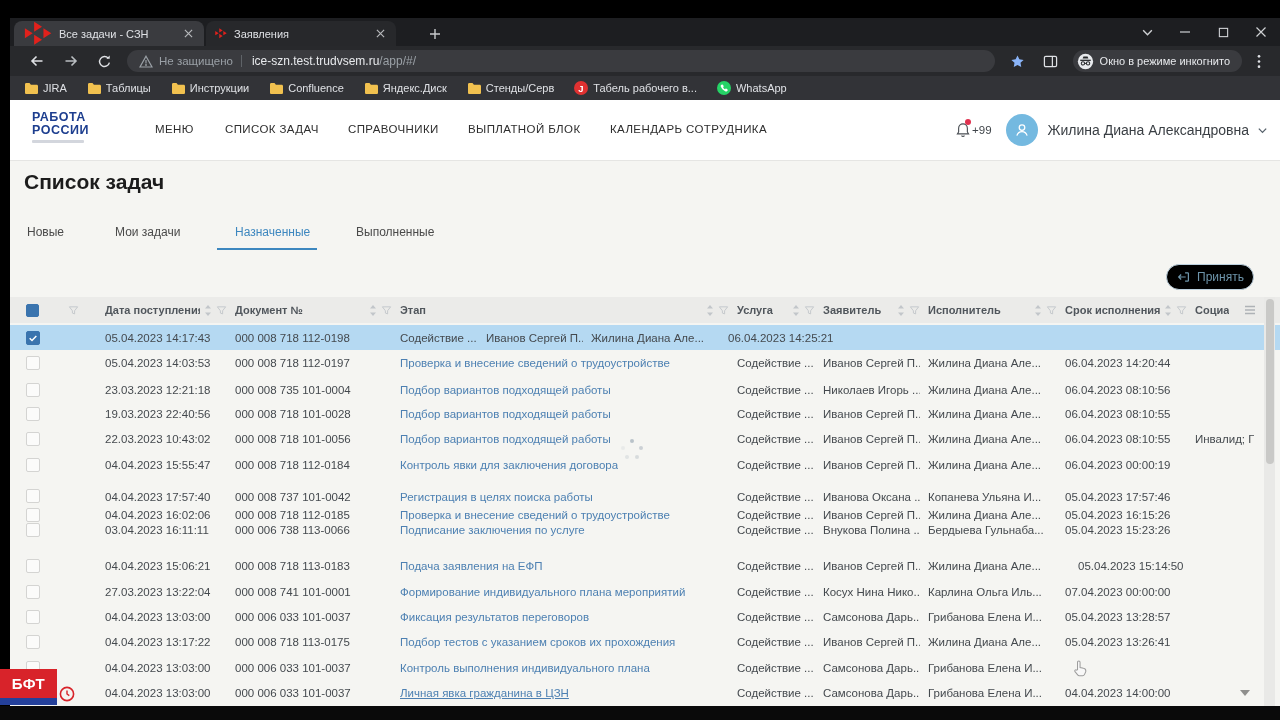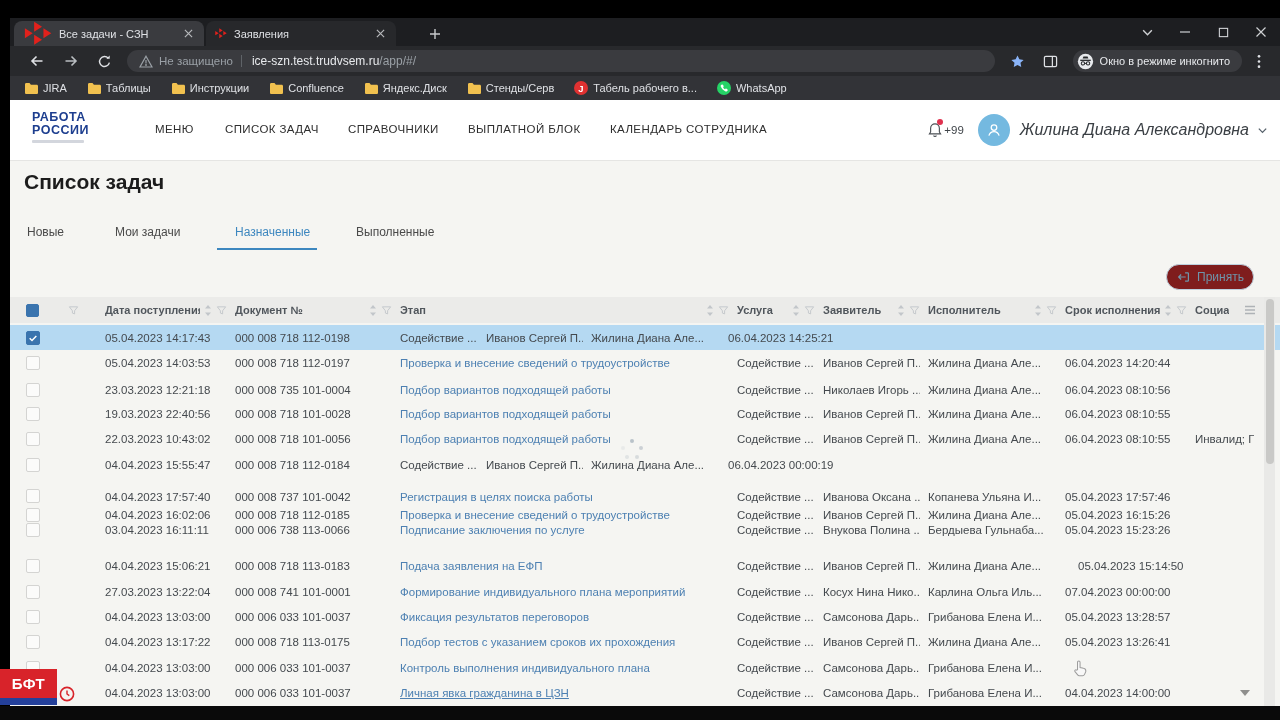--- a/index.html
+++ b/index.html
@@ -43,28 +43,28 @@
   .logo{position:absolute;left:14px;top:11px;display:flex;align-items:flex-start;}
   .logotxt{margin-left:8px;}
   .logotxt div{font-size:12.5px;font-weight:bold;color:#1d3e8f;line-height:13px;letter-spacing:.5px;}
   .logosub{width:52px;height:3px;background:#d3d6dd;margin-top:3px;border-radius:1px;}
   .navitem{position:absolute;top:23px;font-size:11.5px;color:#2e2e2e;letter-spacing:.4px;white-space:nowrap;cursor:default;}
   .hdr-right{position:absolute;right:12px;top:0;height:60px;display:flex;align-items:center;}
   .bellwrap{position:relative;display:flex;align-items:center;margin-right:14px;}
   .belldot{position:absolute;left:9px;top:-3px;width:6px;height:6px;border-radius:50%;background:#e0314f;}
   .bellnum{font-size:11.5px;color:#3f4449;margin-left:2px;}
   .avatar{width:32px;height:32px;border-radius:50%;background:#74b9e0;display:flex;align-items:center;justify-content:center;margin-right:10px;}
-  .uname{font-size:16px;color:#3a3f44;margin-right:8px;white-space:nowrap;font-style:italic;}
+  .uname{font-size:14px;color:#3a3f44;margin-right:8px;white-space:nowrap;}
 
   
   .pagetitle{position:absolute;left:14px;top:152px;font-size:21px;font-weight:bold;color:#1c1c1c;}
   .apptab{position:absolute;top:207px;font-size:12px;color:#4a4a4a;white-space:nowrap;}
   .apptab.active{color:#3d87bf;}
   .tabline{position:absolute;left:207px;top:230px;width:100px;height:2px;background:#3d87bf;}
-  .acceptbtn{position:absolute;left:1156px;top:246px;width:88px;height:26px;background:#7f1d1d;
+  .acceptbtn{position:absolute;left:1156px;top:246px;width:88px;height:26px;background:#000000;
              border:1px solid #bcd0de;border-radius:14px;box-sizing:border-box;
              display:flex;align-items:center;justify-content:center;}
   .acceptbtn .t{font-size:12px;color:#6e95ab;margin-left:6px;}
 
   
   .thead{position:absolute;left:0;top:279px;width:1270px;height:26px;background:#ebebe9;display:flex;}
   .trow{position:absolute;left:0;width:1270px;height:25.4px;display:flex;}
   .trow.sel{background:#b5d9f2;}
   .cell{box-sizing:border-box;padding-right:8px;display:flex;align-items:center;overflow:hidden;}
   .cell span{white-space:nowrap;overflow:hidden;}
@@ -646,20 +646,23 @@
         <div class="cell" style="flex: 0 0 50px;">
           <div class="cbx"></div>
         </div>
         <div class="cell" style="flex: 0 0 45px;"></div>
         <div class="cell dcell" style="flex: 0 0 130px;">
           <span>04.04.2023 15:55:47</span>
         </div>
         <div class="cell dcell" style="flex: 0 0 165px;">
           <span>000 008 718 112-0184</span>
         </div>
+        <div class="cell dcell" style="flex: 0 0 337px;">
+          <span class="link">Контроль явки для заключения договора</span>
+        </div>
         <div class="cell dcell" style="flex: 0 0 86px;">
           <span>Содействие ...</span>
         </div>
         <div class="cell dcell" style="flex: 0 0 105px;">
           <span>Иванов Сергей П...</span>
         </div>
         <div class="cell dcell" style="flex: 0 0 137px;">
           <span>Жилина Диана Але...</span>
         </div>
         <div class="cell dcell" style="flex: 0 0 130px;">

